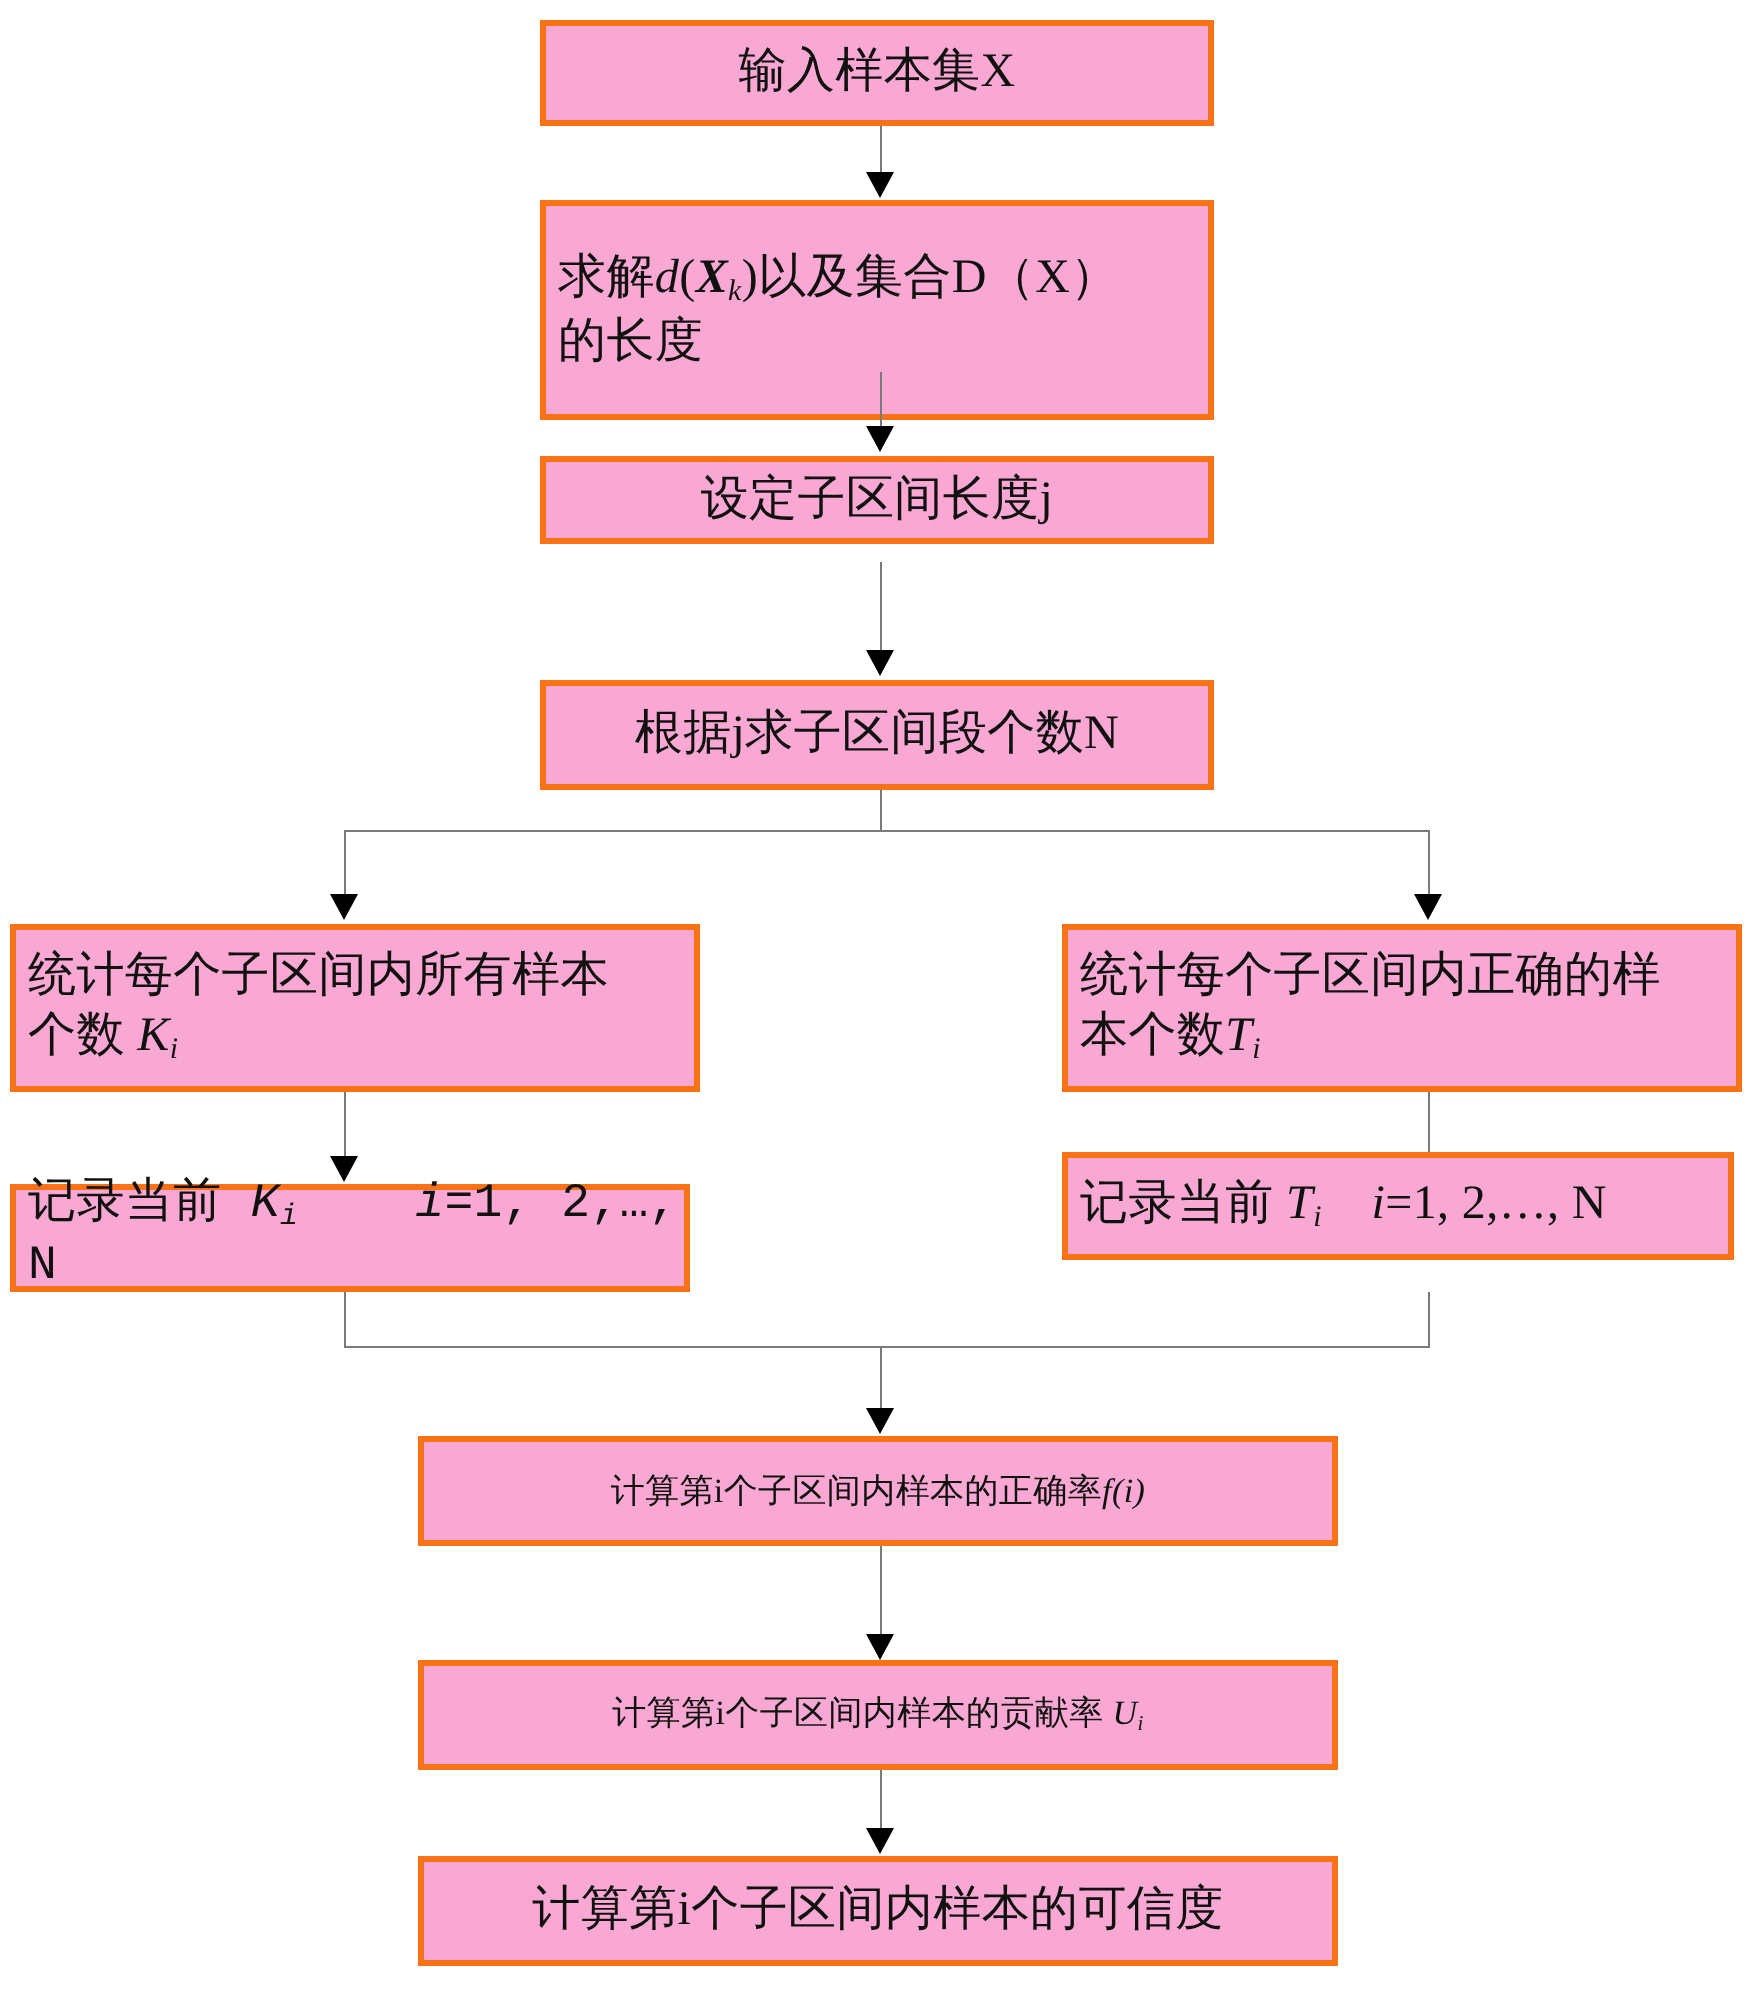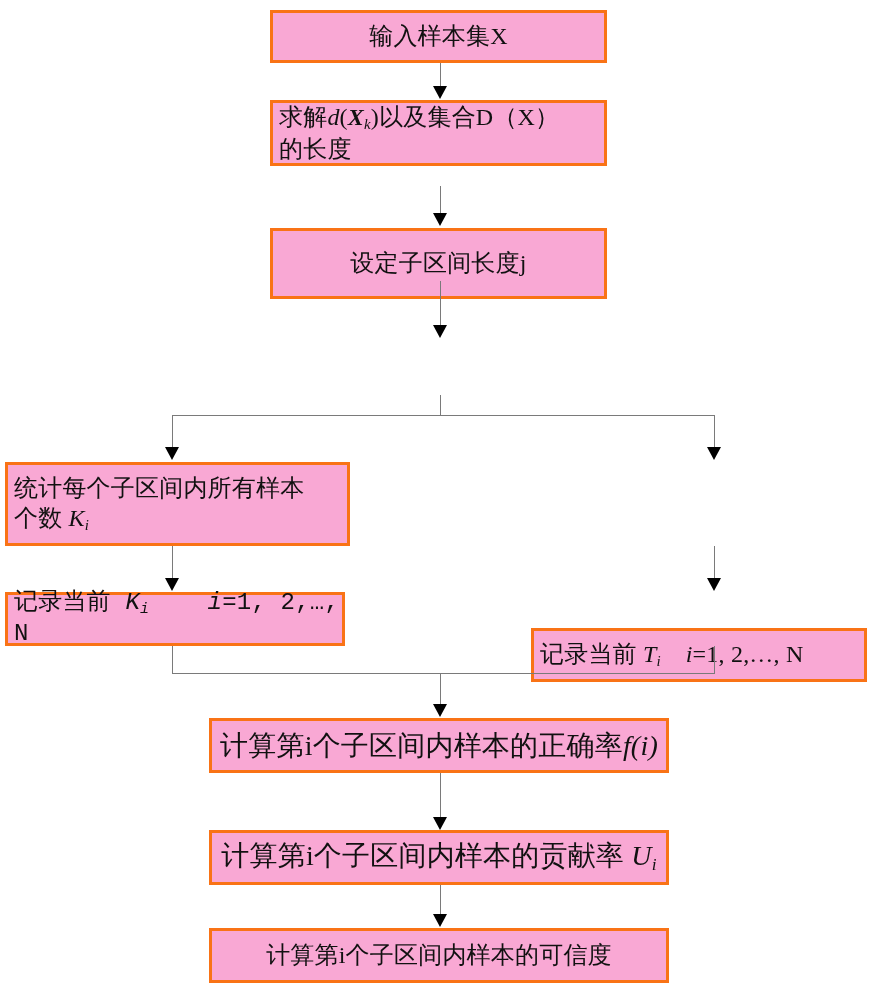--- a/index.html
+++ b/index.html
@@ -35,21 +35,21 @@
   .box.left {
     justify-content: flex-start;
     text-align: left;
     padding-left: 6px;
   }
   .txt {
     font-size: 24px;
     letter-spacing: 0.2px;
     white-space: pre-wrap;
   }
-  .txt.sm { font-size: 28px; }
+  .txt.sm { font-size: 17px; }
   
   .vline {
     position: absolute;
     width: 1px;
     background: #7a7a7a;
   }
   .hline {
     position: absolute;
     height: 1px;
     background: #7a7a7a;
@@ -71,58 +71,64 @@
 
 <div id="canvas">
 
   <div class="box center" style="left:270px; top:10px; width:337px; height:53px;">
     <span class="txt">输入样本集X</span>
   </div>
 
   <div class="vline" style="left:440px; top:63px; height:26px;"></div>
   <div class="arrowhead" style="left:433px; top:86px;"></div>
 
-  <div class="box left" style="left:270px; top:100px; width:337px; height:66px;">
+  <div class="box left" style="left:270px; top:100px; width:337px; height:110px;">
     <span class="txt"><span>求解</span><i class="mi">d</i><span>(</span><b class="mb">X</b><sub class="ms">k</sub><span>)以及集合D（X）</span><br><span>的长度</span></span>
   </div>
 
   <div class="vline" style="left:440px; top:186px; height:28px;"></div>
   <div class="arrowhead" style="left:433px; top:213px;"></div>
 
-  <div class="box center" style="left:270px; top:228px; width:337px; height:71px;">
+  <div class="box center" style="left:270px; top:228px; width:337px; height:44px;">
     <span class="txt">设定子区间长度j</span>
   </div>
 
   <div class="vline" style="left:440px; top:281px; height:44px;"></div>
   <div class="arrowhead" style="left:433px; top:325px;"></div>
 
+  <div class="box center" style="left:270px; top:340px; width:337px; height:55px;">
+    <span class="txt">根据j求子区间段个数N</span>
+  </div>
 
   <div class="vline" style="left:440px; top:395px; height:21px;"></div>
   <div class="hline" style="left:172px; top:415px; width:543px;"></div>
   <div class="vline" style="left:172px; top:415px; height:33px;"></div>
   <div class="arrowhead" style="left:165px; top:447px;"></div>
   <div class="vline" style="left:714px; top:415px; height:33px;"></div>
   <div class="arrowhead" style="left:707px; top:447px;"></div>
 
   <div class="box left" style="left:5px; top:462px; width:345px; height:84px;">
     <span class="txt"><span>统计每个子区间内所有样本</span><br><span>个数 </span><i class="mi">K</i><sub class="ms">i</sub></span>
   </div>
 
+  <div class="box left" style="left:531px; top:462px; width:340px; height:84px;">
+    <span class="txt"><span>统计每个子区间内正确的样</span><br><span>本个数</span><i class="mi">T</i><sub class="ms">i</sub></span>
+  </div>
 
   <div class="vline" style="left:172px; top:546px; height:33px;"></div>
   <div class="arrowhead" style="left:165px; top:578px;"></div>
 
   <div class="vline" style="left:714px; top:546px; height:33px;"></div>
   <div class="arrowhead" style="left:707px; top:578px;"></div>
 
   <div class="box left" style="left:5px; top:592px; width:340px; height:54px;font-family:Liberation Mono, monospace;">
     <span class="txt"><span>记录当前 </span><i class="mi">K</i><sub class="ms">i</sub><span>&nbsp;&nbsp;&nbsp;&nbsp;</span><i class="mi">i</i><span>=1, 2,…, N</span></span>
   </div>
 
-  <div class="box left" style="left:531px; top:628px; width:336px; height:54px;">
+  <div class="box left" style="left:531px; top:576px; width:336px; height:54px;">
     <span class="txt"><span>记录当前 </span><i class="mi">T</i><sub class="ms">i</sub><span>&nbsp;&nbsp;&nbsp;&nbsp;</span><i class="mi">i</i><span>=1, 2,…, N</span></span>
   </div>
 
   <div class="vline" style="left:172px; top:646px; height:28px;"></div>
   <div class="vline" style="left:714px; top:646px; height:28px;"></div>
   <div class="hline" style="left:172px; top:673px; width:543px;"></div>
   <div class="vline" style="left:440px; top:673px; height:32px;"></div>
   <div class="arrowhead" style="left:433px; top:704px;"></div>
 
   <div class="box center" style="left:209px; top:718px; width:460px; height:55px;">

